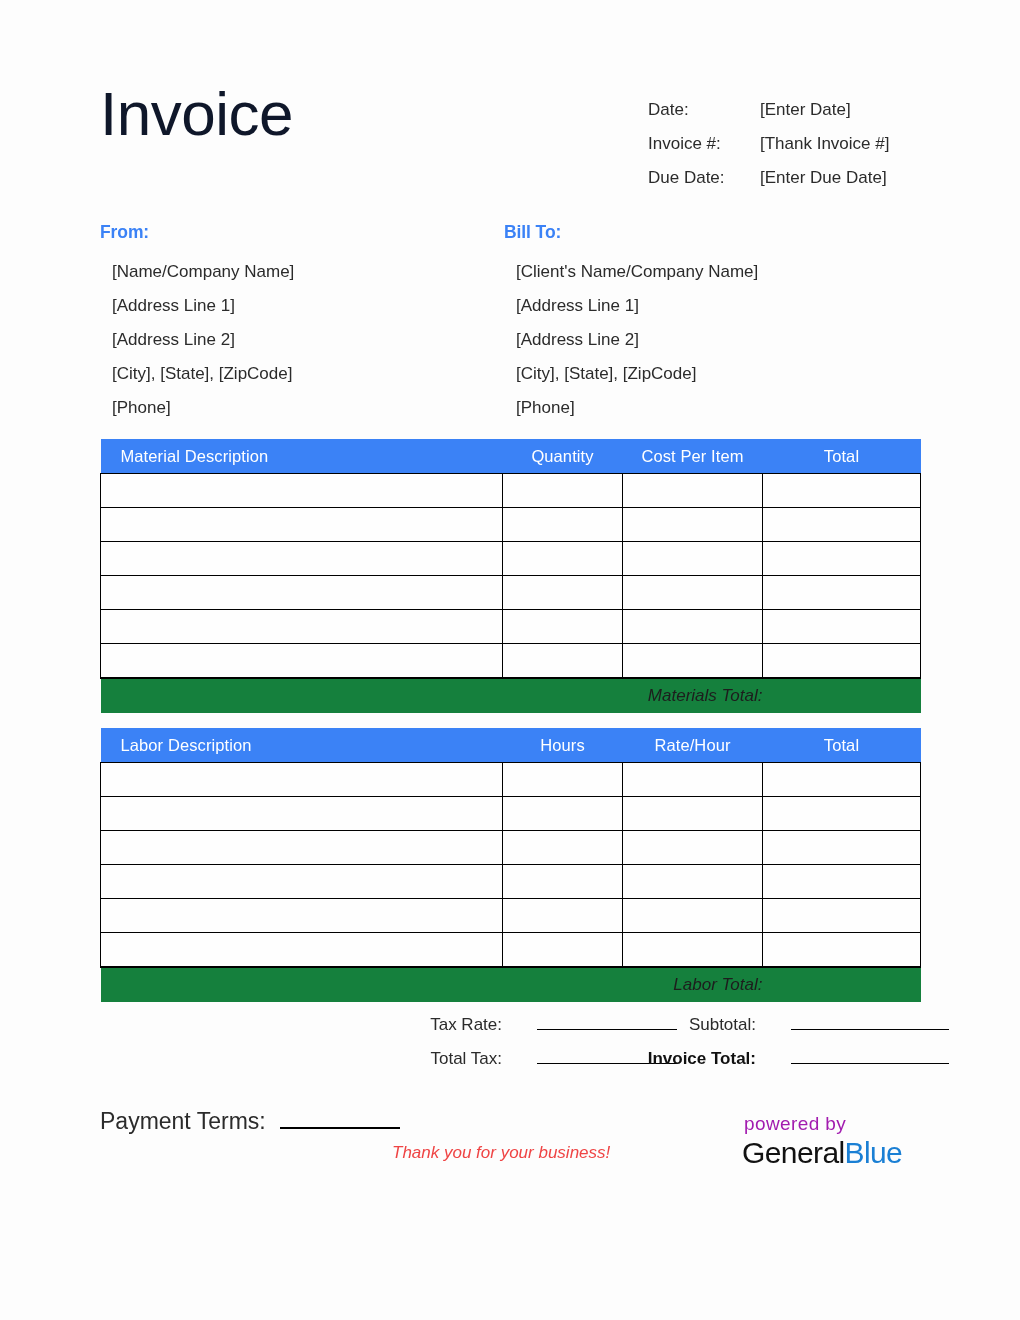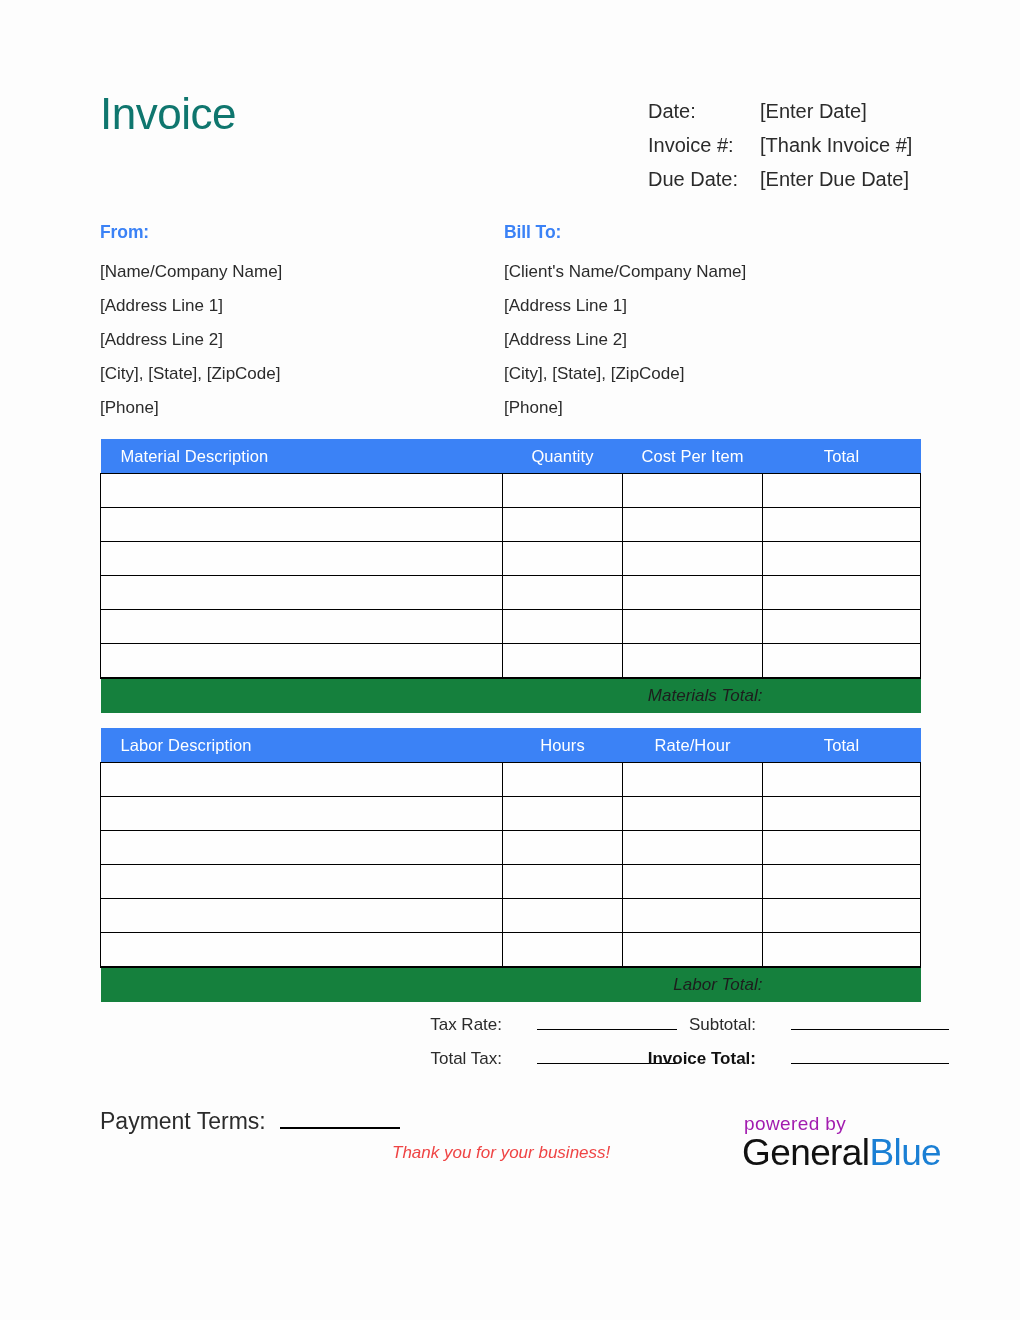--- a/index.html
+++ b/index.html
@@ -24,39 +24,39 @@
     height: 1320px;
     background: #fdfdfd;
     overflow: hidden;
   }
 
   
   .title {
     position: absolute;
     left: 100px;
     top: 78px;
-    font-size: 44px;
+    font-size: 62px;
     line-height: 72px;
     font-weight: 300;
     letter-spacing: -0.5px;
-    color: #0f766e;
+    color: #0f172a;
     white-space: nowrap;
   }
 
   .meta {
     position: absolute;
     left: 648px;
     top: 100px;
     width: 300px;
   }
   .meta-row {
     display: flex;
     align-items: baseline;
     height: 34px;
-    font-size: 20px;
+    font-size: 17px;
     color: #2b2b2b;
   }
   .meta-label {
     width: 112px;
     flex: 0 0 112px;
     white-space: nowrap;
   }
   .meta-value {
     white-space: nowrap;
   }
@@ -78,20 +78,21 @@
     font-weight: bold;
     color: #3b82f6;
     margin-bottom: 12px;
     letter-spacing: -0.1px;
   }
   .party-line {
     font-size: 17px;
     line-height: 34px;
     color: #2b2b2b;
     white-space: nowrap;
+    margin-left: 12px;
   }
 
   
   .tbl {
     position: absolute;
     left: 100px;
     width: 820px;
     border-collapse: collapse;
     table-layout: fixed;
   }
@@ -231,21 +232,21 @@
     text-align: left;
   }
   .logo-powered {
     font-size: 19px;
     color: #a21caf;
     letter-spacing: 0.4px;
     margin-bottom: 1px;
     padding-left: 2px;
   }
   .logo-word {
-    font-size: 37px;
+    font-size: 30px;
     line-height: 34px;
     letter-spacing: -0.6px;
     white-space: nowrap;
   }
   .logo-general { color: #111111; }
   .logo-blue { color: #1a7fd4; }
 </style>
 </head>
 <body>
 

